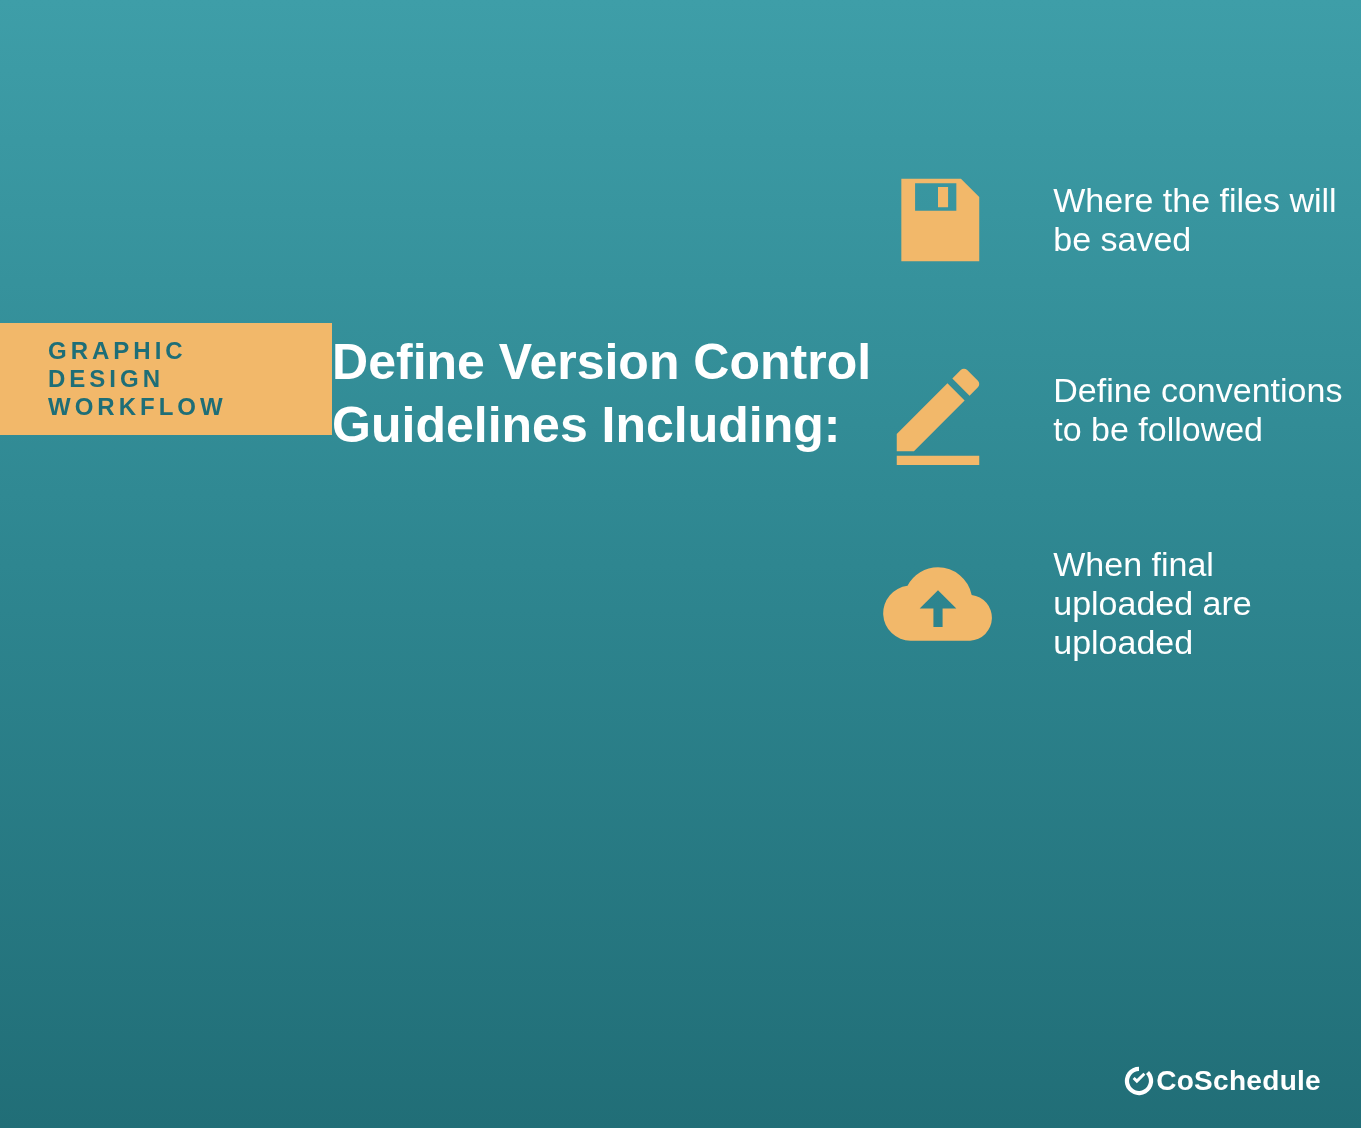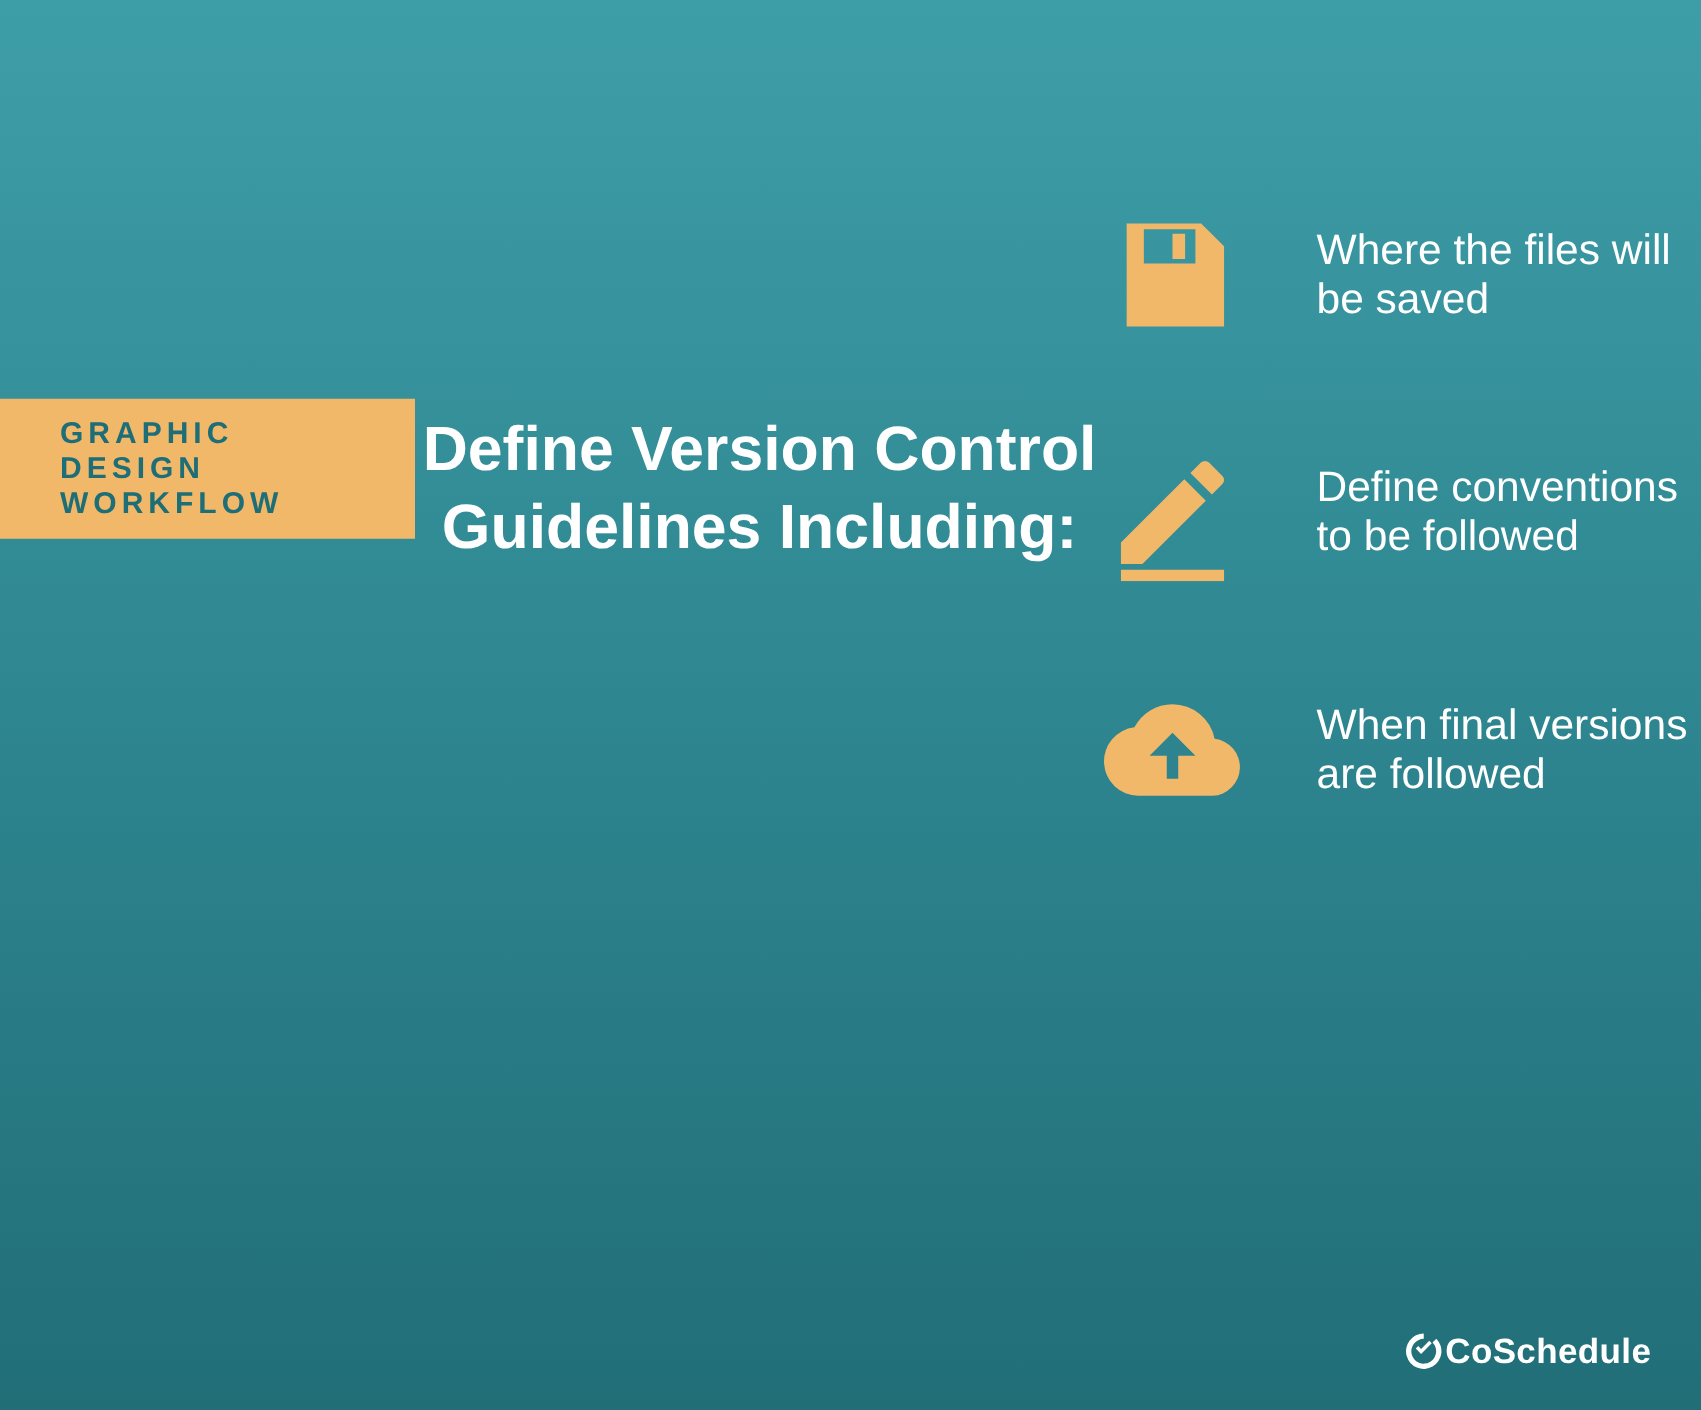--- a/index.html
+++ b/index.html
@@ -26,21 +26,20 @@
   .badge-text {
     color: #1e6e77;
     font-size: 24px;
     font-weight: 600;
     letter-spacing: 4px;
   }
   .headline {
     color: #ffffff;
     font-size: 50px;
     font-weight: 600;
-    text-align: center;
     line-height: 1.25;
     margin-top: 30px;
     max-width: 800px;
   }
   .list {
     margin-top: 70px;
     width: 920px;
     display: flex;
     flex-direction: column;
     gap: 80px;
@@ -114,21 +113,21 @@
       <span class="row-text">Define conventions to be followed</span>
     </div>
 
 
     <div class="row">
       <span class="icon-wrap">
         <svg viewBox="0 0 24 24">
             <path class="accent" d="M19.35 10.04A7.49 7.49 0 0 0 12 4a7.5 7.5 0 0 0-6.65 4.04A6 6 0 0 0 6 20h13a5 5 0 0 0 .35-9.96zM13 13v4h-2v-4H8l4-4 4 4h-3z"></path>
           </svg>
       </span>
-      <span class="row-text">When final versions are followed</span>
+      <span class="row-text">When final uploaded are uploaded</span>
     </div>
 
   </div>
 </div>
 
 <div class="logo">
   <span class="logo-mark">
     <svg viewBox="0 0 24 24">
         <path fill="#ffffff" d="M12 2a10 10 0 1 0 7.07 2.93l-2.12 2.12A7 7 0 1 1 12 5V2zm-1.5 11.5l-3-3 1.41-1.41L10.5 10.67l4.59-4.58L16.5 7.5l-6 6z"></path>
       </svg>

